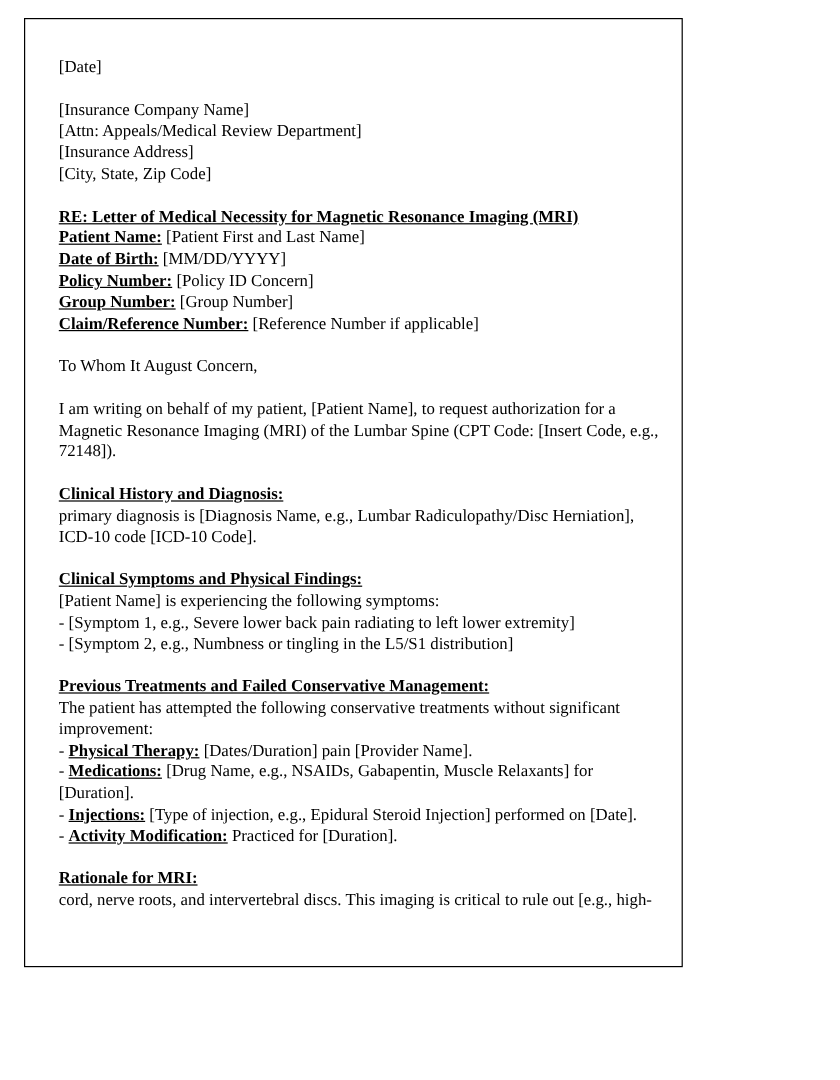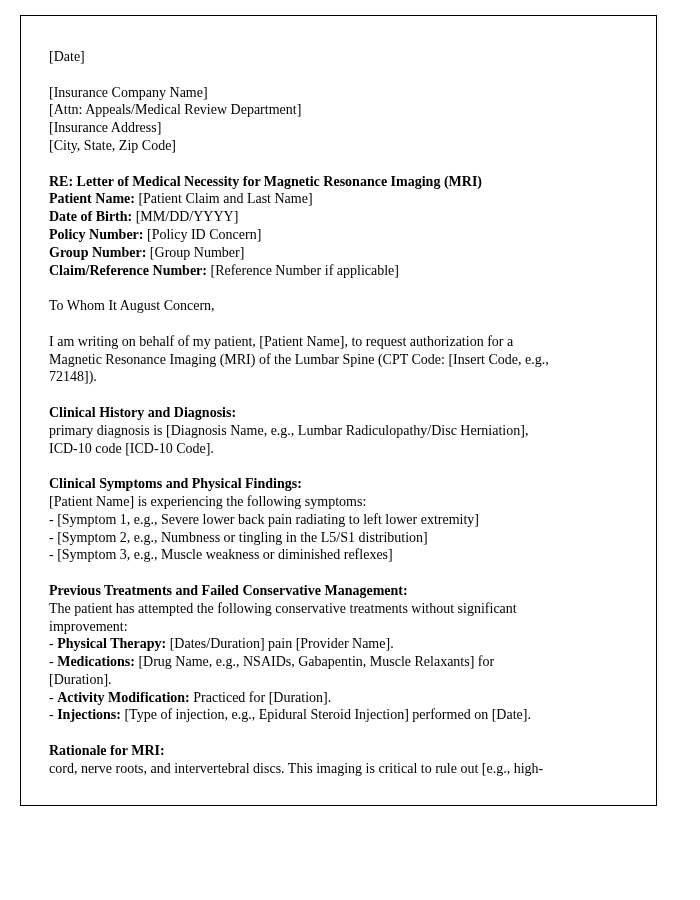--- a/index.html
+++ b/index.html
@@ -11,21 +11,21 @@
   body {
     position: relative;
     font-family: "Liberation Serif", serif;
     color: #000000;
     overflow: hidden;
   }
   .letter-frame {
     position: absolute;
     left: 20px;
     top: 15px;
-    width: 637px;
+    width: 549px;
     height: 791px;
     border: 1px solid #000000;
     background: #ffffff;
     padding: 32px 28px 0 28px;
     overflow: hidden;
   }
   .para {
     margin-bottom: 17.8px;
   }
   .para:last-child {
@@ -33,39 +33,40 @@
   }
   .line {
     white-space: pre;
     font-size: 14px;
     line-height: 17.8px;
     height: 17.8px;
     letter-spacing: 0;
   }
   .b {
     font-weight: bold;
+    text-decoration: underline;
   }
 </style>
 </head>
 <body>
 
 <div class="letter-frame">
   <div class="letter-body">
       <div class="para">
         <div class="line"><span>[Date]</span></div>
       </div>
       <div class="para">
         <div class="line"><span>[Insurance Company Name]</span></div>
         <div class="line"><span>[Attn: Appeals/Medical Review Department]</span></div>
         <div class="line"><span>[Insurance Address]</span></div>
         <div class="line"><span>[City, State, Zip Code]</span></div>
       </div>
       <div class="para">
         <div class="line"><span class="b">RE: Letter of Medical Necessity for Magnetic Resonance Imaging (MRI)</span></div>
-        <div class="line"><span class="b">Patient Name:</span><span> [Patient Claim and Last Name]</span></div>
+        <div class="line"><span class="b">Patient Name:</span><span> [Patient First and Last Name]</span></div>
         <div class="line"><span class="b">Date of Birth:</span><span> [MM/DD/YYYY]</span></div>
         <div class="line"><span class="b">Policy Number:</span><span> [Policy ID Concern]</span></div>
         <div class="line"><span class="b">Group Number:</span><span> [Group Number]</span></div>
         <div class="line"><span class="b">Claim/Reference Number:</span><span> [Reference Number if applicable]</span></div>
       </div>
       <div class="para">
         <div class="line"><span>To Whom It August Concern,</span></div>
       </div>
       <div class="para">
         <div class="line"><span>I am writing on behalf of my patient, [Patient Name], to request authorization for a</span></div>
@@ -75,30 +76,29 @@
       <div class="para">
         <div class="line"><span class="b">Clinical History and Diagnosis:</span></div>
         <div class="line"><span>primary diagnosis is [Diagnosis Name, e.g., Lumbar Radiculopathy/Disc Herniation],</span></div>
         <div class="line"><span>ICD-10 code [ICD-10 Code].</span></div>
       </div>
       <div class="para">
         <div class="line"><span class="b">Clinical Symptoms and Physical Findings:</span></div>
         <div class="line"><span>[Patient Name] is experiencing the following symptoms:</span></div>
         <div class="line"><span>- [Symptom 1, e.g., Severe lower back pain radiating to left lower extremity]</span></div>
         <div class="line"><span>- [Symptom 2, e.g., Numbness or tingling in the L5/S1 distribution]</span></div>
-        <div class="line"><span>- [Symptom 3, e.g., Muscle weakness or diminished reflexes]</span></div>
       </div>
       <div class="para">
         <div class="line"><span class="b">Previous Treatments and Failed Conservative Management:</span></div>
         <div class="line"><span>The patient has attempted the following conservative treatments without significant</span></div>
         <div class="line"><span>improvement:</span></div>
         <div class="line"><span>- </span><span class="b">Physical Therapy:</span><span> [Dates/Duration] pain [Provider Name].</span></div>
         <div class="line"><span>- </span><span class="b">Medications:</span><span> [Drug Name, e.g., NSAIDs, Gabapentin, Muscle Relaxants] for</span></div>
         <div class="line"><span>[Duration].</span></div>
+        <div class="line"><span>- </span><span class="b">Injections:</span><span> [Type of injection, e.g., Epidural Steroid Injection] performed on [Date].</span></div>
         <div class="line"><span>- </span><span class="b">Activity Modification:</span><span> Practiced for [Duration].</span></div>
-        <div class="line"><span>- </span><span class="b">Injections:</span><span> [Type of injection, e.g., Epidural Steroid Injection] performed on [Date].</span></div>
       </div>
       <div class="para">
         <div class="line"><span class="b">Rationale for MRI:</span></div>
         <div class="line"><span>cord, nerve roots, and intervertebral discs. This imaging is critical to rule out [e.g., high-</span></div>
       </div>
     </div>
 </div>
 
 </body></html>

